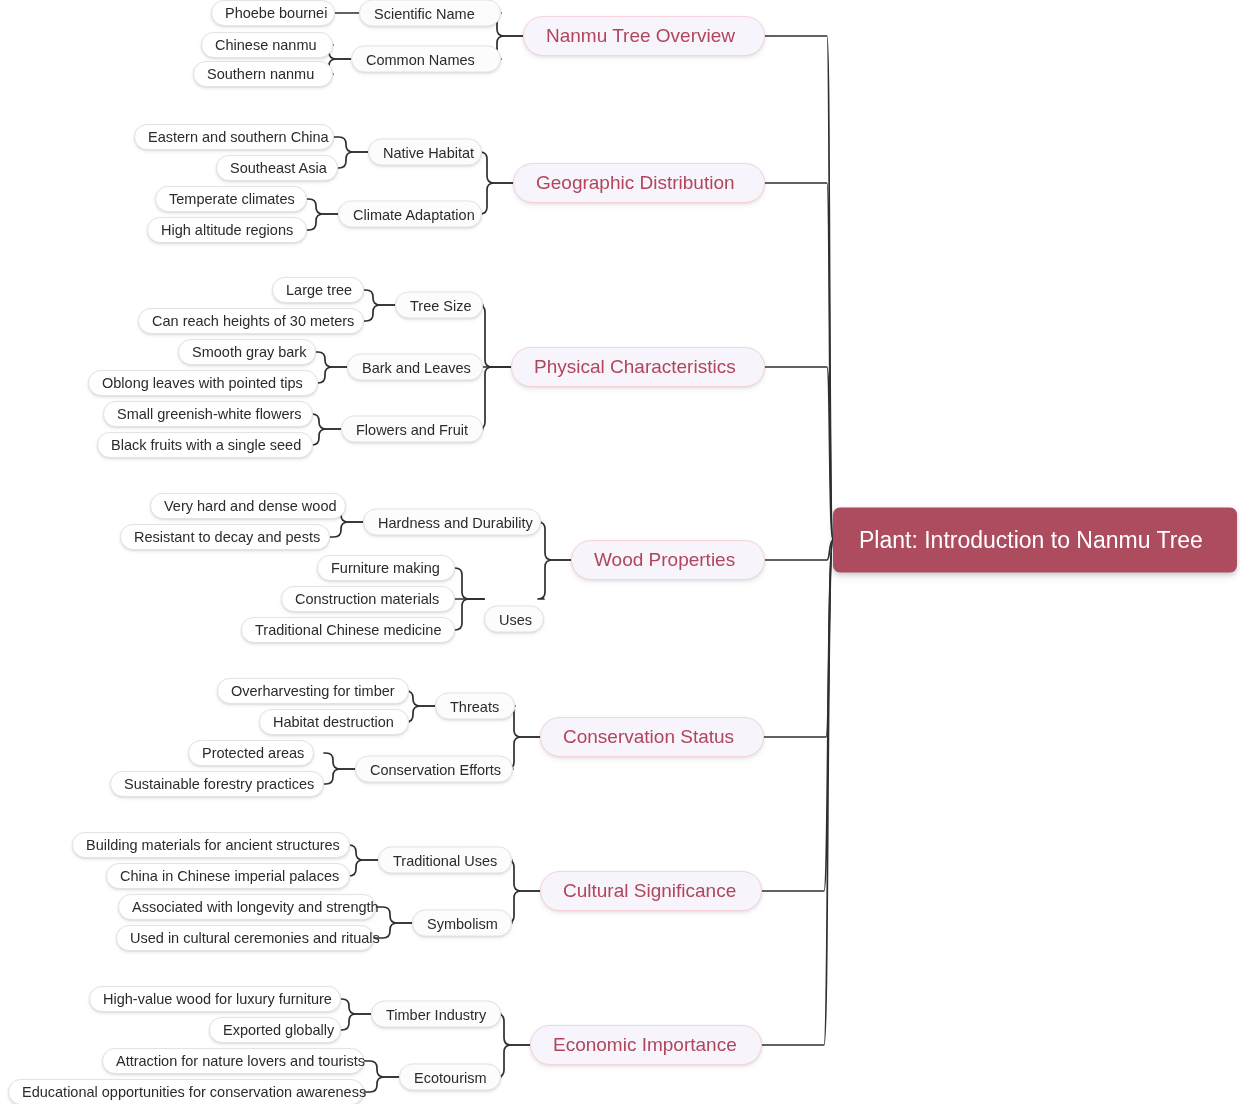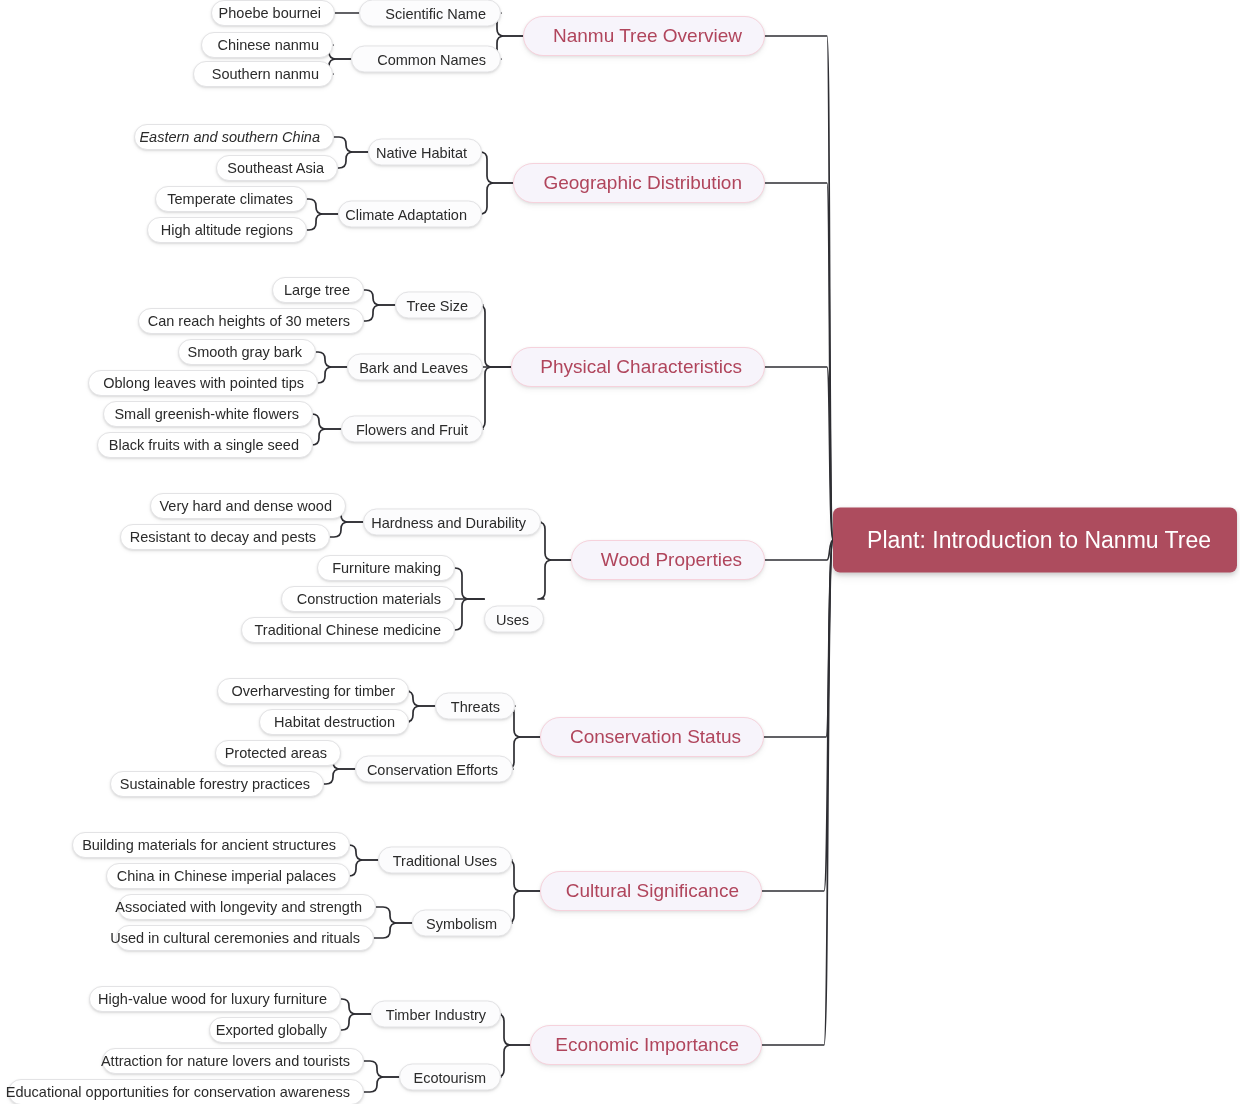--- a/index.html
+++ b/index.html
@@ -20,21 +20,21 @@
     left: 0; top: 0;
     width: 1240px;
     height: 1104px;
     pointer-events: none;
   }
   .node {
     position: absolute;
     box-sizing: border-box;
     display: flex;
     align-items: center;
-    justify-content: flex-end;
+    justify-content: flex-start;
     white-space: nowrap;
     transform: translateY(-50%);
   }
   
   .leaf {
     height: 26px;
     padding: 0 13px;
     border: 1px solid #e3e3e5;
     border-radius: 13px;
     background: #ffffff;
@@ -154,21 +154,21 @@
       </div>
       <div class="node leaf" style="left: 193px; top: 74px; width: 140px;">
         <span>Southern nanmu</span>
       </div>
       <div class="node branch" style="left: 513px; top: 183px; width: 252px;">
         <span>Geographic Distribution</span>
       </div>
       <div class="node sub" style="left: 368px; top: 152px; width: 114px;">
         <span>Native Habitat</span>
       </div>
-      <div class="node leaf" style="left: 134px; top: 137px; width: 200px; font-style: italic;">
+      <div class="node leaf" style="left: 134px; top: 137px; width: 200px;">
         <span>Eastern and southern China</span>
       </div>
       <div class="node leaf" style="left: 216px; top: 168px; width: 122px;">
         <span>Southeast Asia</span>
       </div>
       <div class="node sub" style="left: 338px; top: 214px; width: 144px;">
         <span>Climate Adaptation</span>
       </div>
       <div class="node leaf" style="left: 155px; top: 199px; width: 152px;">
         <span>Temperate climates</span>
@@ -238,21 +238,21 @@
       </div>
       <div class="node leaf" style="left: 217px; top: 691px; width: 192px;">
         <span>Overharvesting for timber</span>
       </div>
       <div class="node leaf" style="left: 259px; top: 722px; width: 150px;">
         <span>Habitat destruction</span>
       </div>
       <div class="node sub" style="left: 355px; top: 769px; width: 158px;">
         <span>Conservation Efforts</span>
       </div>
-      <div class="node leaf" style="left: 215px; top: 753px; width: 126px;">
+      <div class="node leaf" style="left: 188px; top: 753px; width: 126px;">
         <span>Protected areas</span>
       </div>
       <div class="node leaf" style="left: 110px; top: 784px; width: 214px;">
         <span>Sustainable forestry practices</span>
       </div>
       <div class="node branch" style="left: 540px; top: 891px; width: 222px;">
         <span>Cultural Significance</span>
       </div>
       <div class="node sub" style="left: 378px; top: 860px; width: 134px;">
         <span>Traditional Uses</span>

